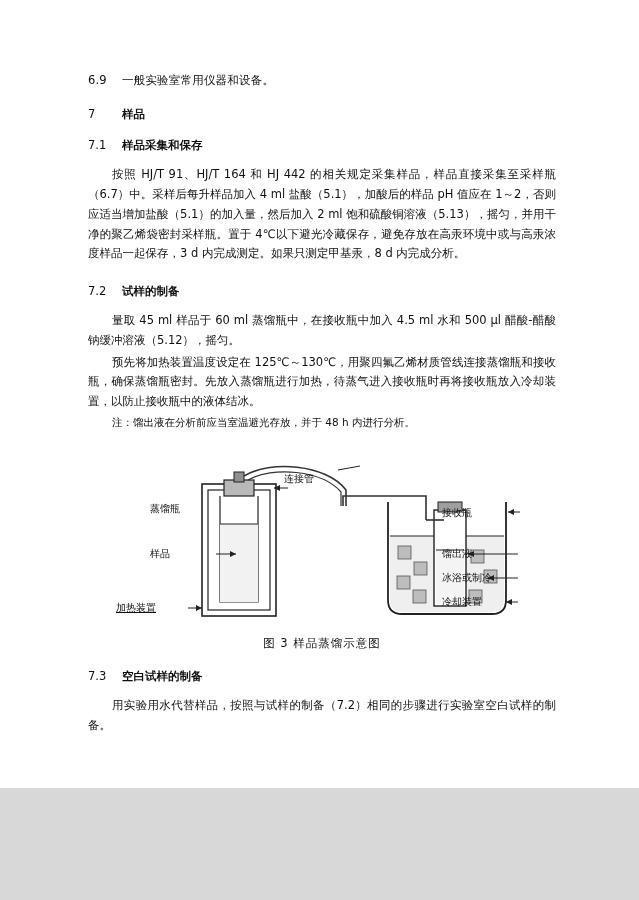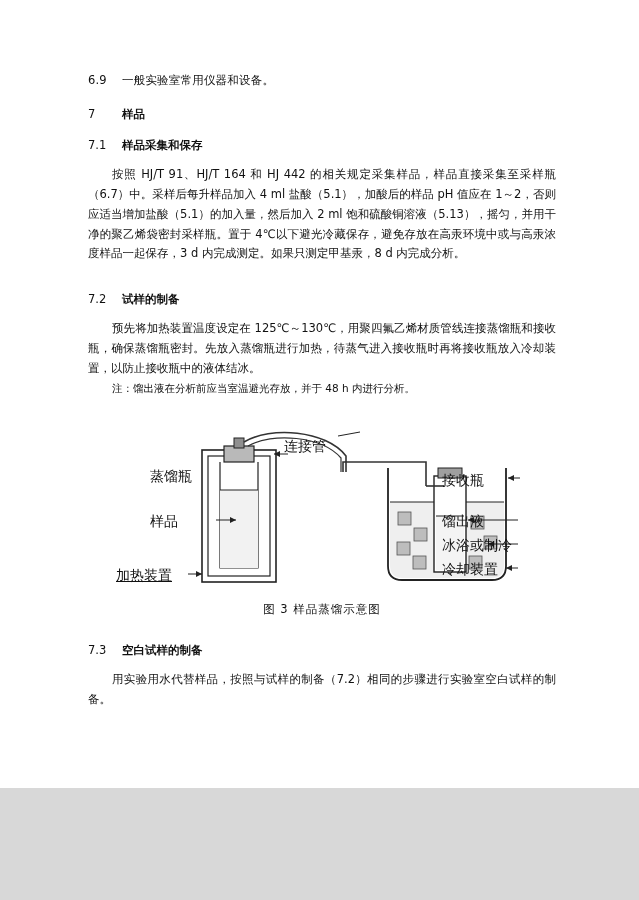--- a/index.html
+++ b/index.html
@@ -42,21 +42,21 @@
   }
   .h1 .num {
     display: inline-block;
     min-width: 34px;
     font-weight: normal;
   }
   .h2 {
     font-size: 11.5px;
     font-weight: bold;
     color: #111;
-    margin: 16px 0 12px 0;
+    margin: 8px 0 12px 0;
   }
   .h2 .num {
     display: inline-block;
     min-width: 34px;
     font-weight: normal;
   }
   p.para {
     font-size: 11.5px;
     line-height: 1.72;
     color: #111;
@@ -83,21 +83,21 @@
   }
   .figure-caption {
     text-align: center;
     font-size: 11.5px;
     color: #111;
     margin-top: 6px;
     letter-spacing: 1px;
   }
   .fig-label {
     position: absolute;
-    font-size: 14px;
+    font-size: 10px;
     color: #111;
     white-space: nowrap;
     text-align: right;
   }
   .page-number {
     position: absolute;
     left: 88px;
     top: 826px;
     font-size: 10.5px;
     color: #111;
@@ -121,20 +121,21 @@
     <div class="h2">
       <span class="num">7.1</span><span>样品采集和保存</span>
     </div>
     <p class="para">按照 HJ/T 91、HJ/T 164 和 HJ 442 的相关规定采集样品，样品直接采集至采样瓶（6.7）中。采样后每升样品加入 4 ml 盐酸（5.1），加酸后的样品 pH 值应在 1～2，否则应适当增加盐酸（5.1）的加入量，然后加入 2 ml 饱和硫酸铜溶液（5.13），摇匀，并用干净的聚乙烯袋密封采样瓶。置于 4℃以下避光冷藏保存，避免存放在高汞环境中或与高汞浓度样品一起保存，3 d 内完成测定。如果只测定甲基汞，8 d 内完成分析。</p>
 
     <div class="block-gap"></div>
 
     <div class="h2">
       <span class="num">7.2</span><span>试样的制备</span>
     </div>
+    <p class="para">量取 45 ml 样品于 60 ml 蒸馏瓶中，在接收瓶中加入 4.5 ml 水和 500 μl 醋酸-醋酸钠缓冲溶液（5.12），摇匀。</p>
     <p class="para">预先将加热装置温度设定在 125℃～130℃，用聚四氟乙烯材质管线连接蒸馏瓶和接收瓶，确保蒸馏瓶密封。先放入蒸馏瓶进行加热，待蒸气进入接收瓶时再将接收瓶放入冷却装置，以防止接收瓶中的液体结冰。</p>
     <p class="note">注：馏出液在分析前应当室温避光存放，并于 48 h 内进行分析。</p>
 
     <div class="figure-wrap">
       <svg width="468" height="180" viewBox="0 0 468 180">
 
         <rect x="114" y="34" width="74" height="132" fill="none" stroke="#222" stroke-width="1.6"></rect>
         <rect x="120" y="40" width="62" height="120" fill="none" stroke="#222" stroke-width="1.2"></rect>
 
         <path d="M132 46 L132 152 L170 152 L170 46" fill="none" stroke="#222" stroke-width="1.2"></path>

